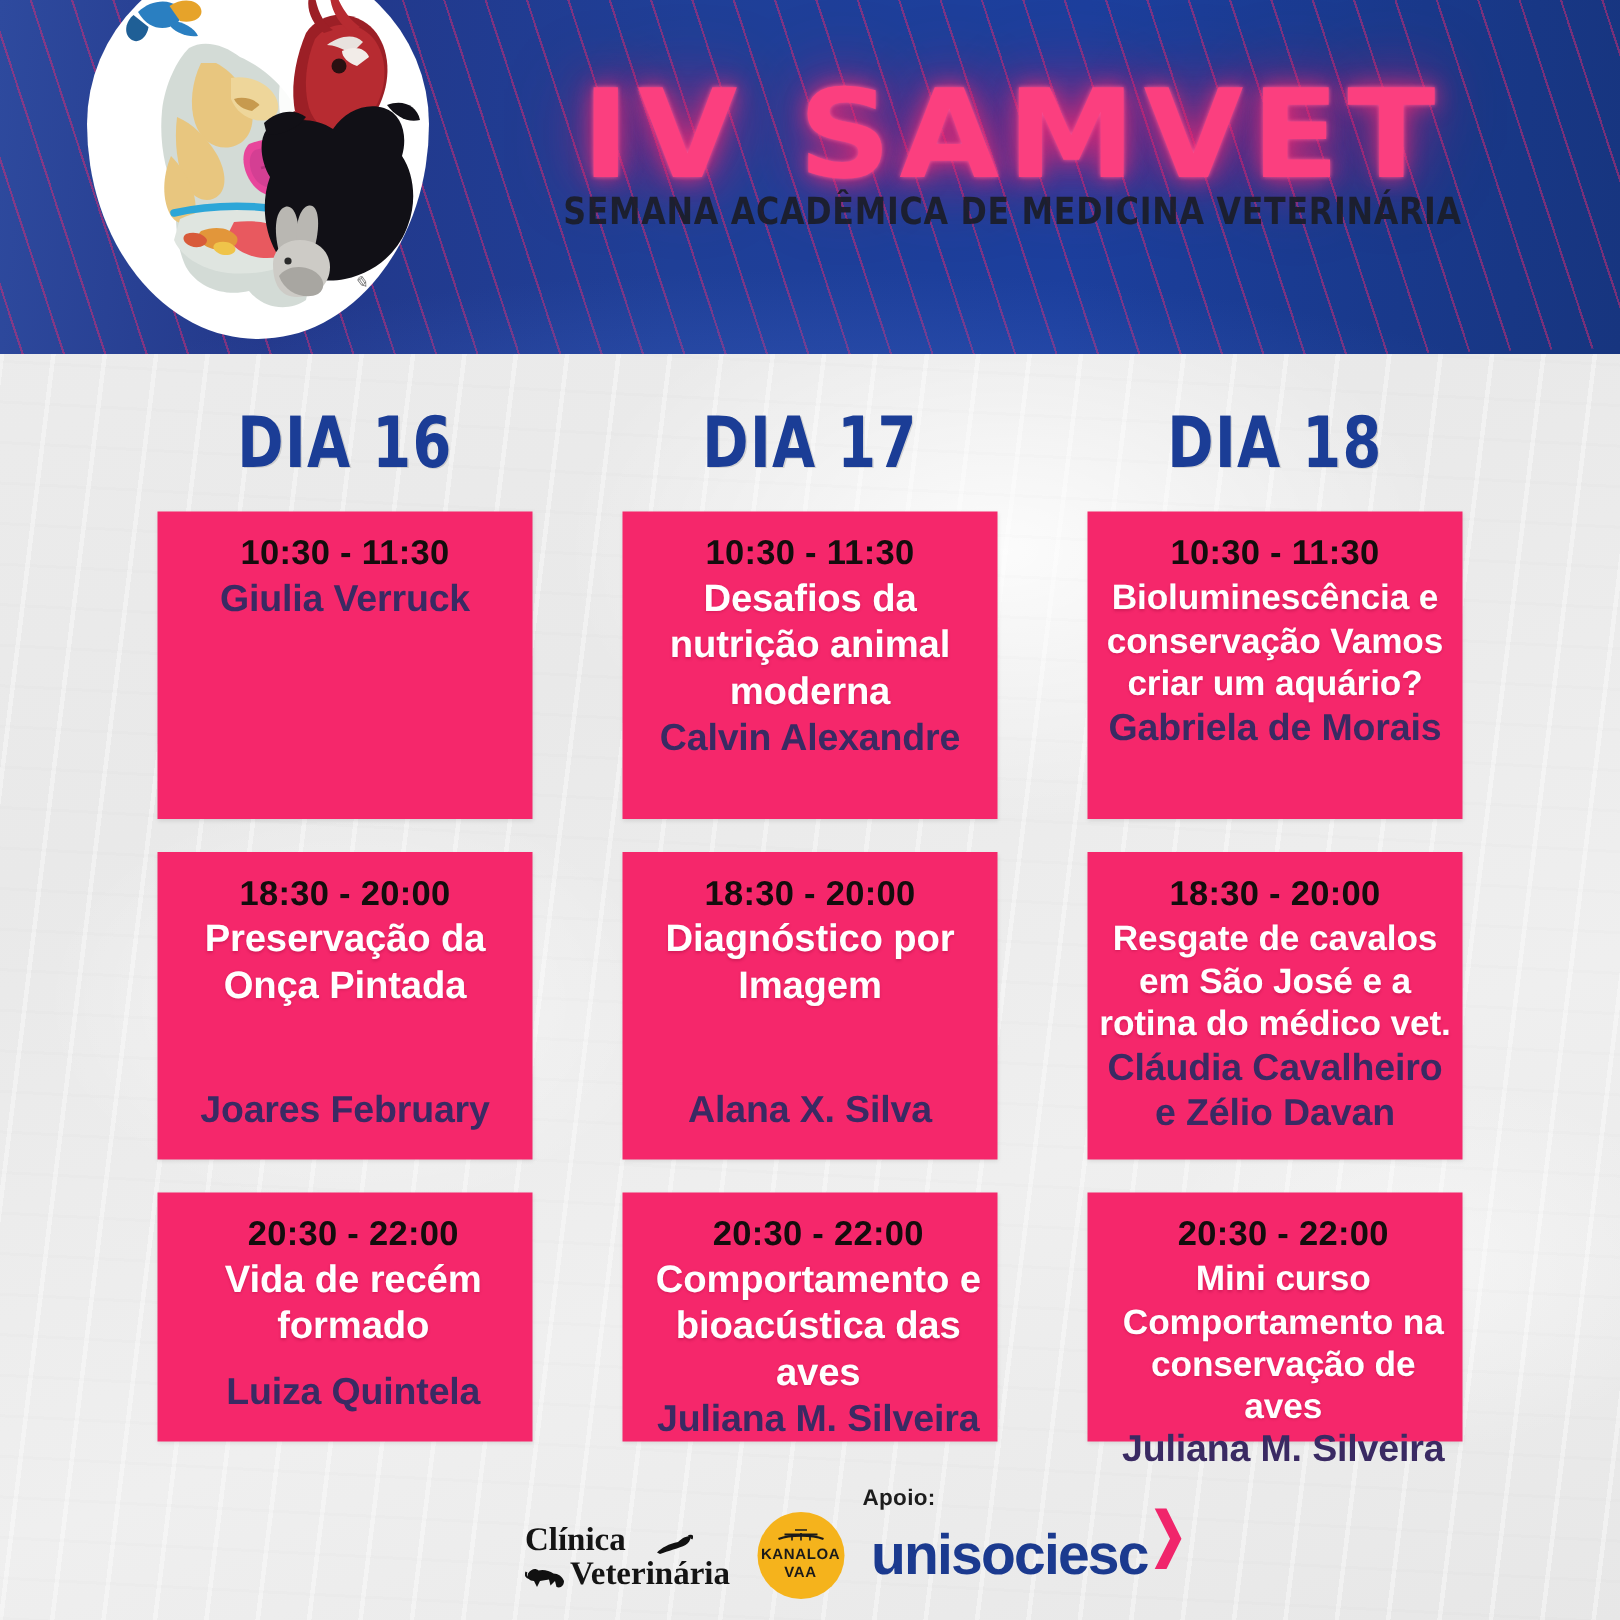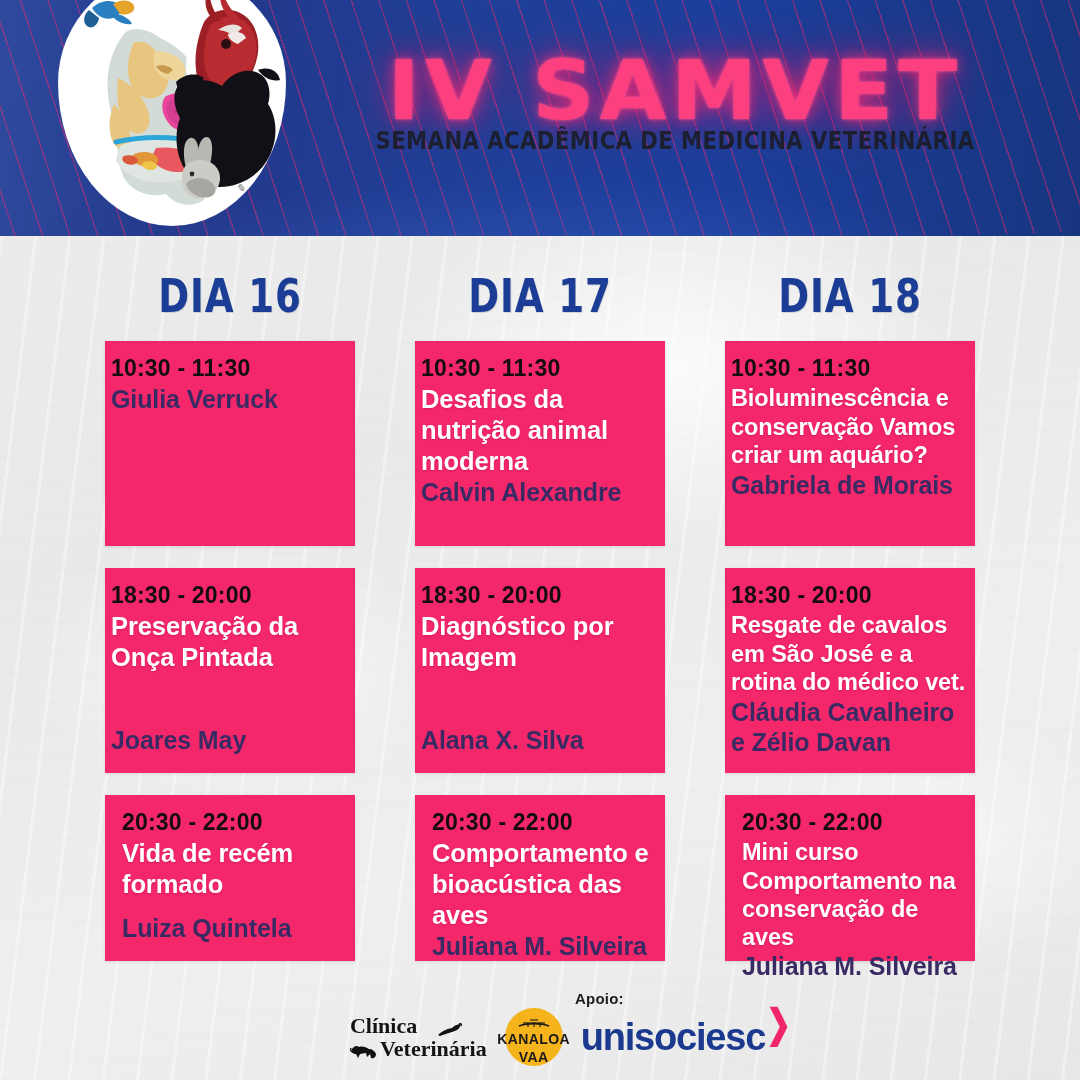--- a/index.html
+++ b/index.html
@@ -115,20 +115,21 @@
     transform:scaleX(.88);
     margin-bottom:18px;
     text-shadow:1px 1px 0 rgba(0,0,0,.12);
   }
 
   
   .card{
     background:#f5276b;
     padding:12px 6px 14px 6px;
     margin-bottom:22px;
+    text-align:center;
     display:flex;
     flex-direction:column;
     justify-content:flex-start;
     box-shadow:0 1px 3px rgba(0,0,0,.10);
   }
   .card.h1{ height:205px; }
   .card.h2{ height:205px; }
   .card.h3{ height:166px;padding-left:17px; }
 
   .card-time{
@@ -198,23 +199,23 @@
   }
   .sp-clinica .l2{
     display:flex; align-items:flex-end; gap:2px;
     font-size:22px; font-weight:bold;
     margin-top:1px;
   }
   .kanaloa{
     width:58px; height:58px; border-radius:50%;
     background:#f5b31c;
     display:flex; flex-direction:column;
-    align-items:center; justify-content:flex-end;
+    align-items:center; justify-content:center;
     color:#1a1a1a;
-    font-size:14px; font-weight:bold;
+    font-size:10px; font-weight:bold;
     letter-spacing:.4px;
     line-height:1.25;
   }
   .uni{
     display:flex; align-items:flex-start;
     font-size:38px; font-weight:bold;
     color:#1b3a8f;
     letter-spacing:-1.2px;
     line-height:1;
   }
@@ -314,21 +315,21 @@
       <div class="day-head">DIA 16</div>
 
       <div class="card h1">
         <div class="card-time">10:30 - 11:30</div>
         <div class="card-speaker tight">Giulia Verruck</div>
       </div>
 
       <div class="card h2">
         <div class="card-time">18:30 - 20:00</div>
         <div class="card-title">Preservação da Onça Pintada</div>
-        <div class="card-speaker gap">Joares May</div>
+        <div class="card-speaker gap">Joares February</div>
       </div>
 
       <div class="card h3">
         <div class="card-time">20:30 - 22:00</div>
         <div class="card-title">Vida de recém formado</div>
         <div class="card-speaker gap">Luiza Quintela</div>
       </div>
     </div>
 
     <div class="day-col">

